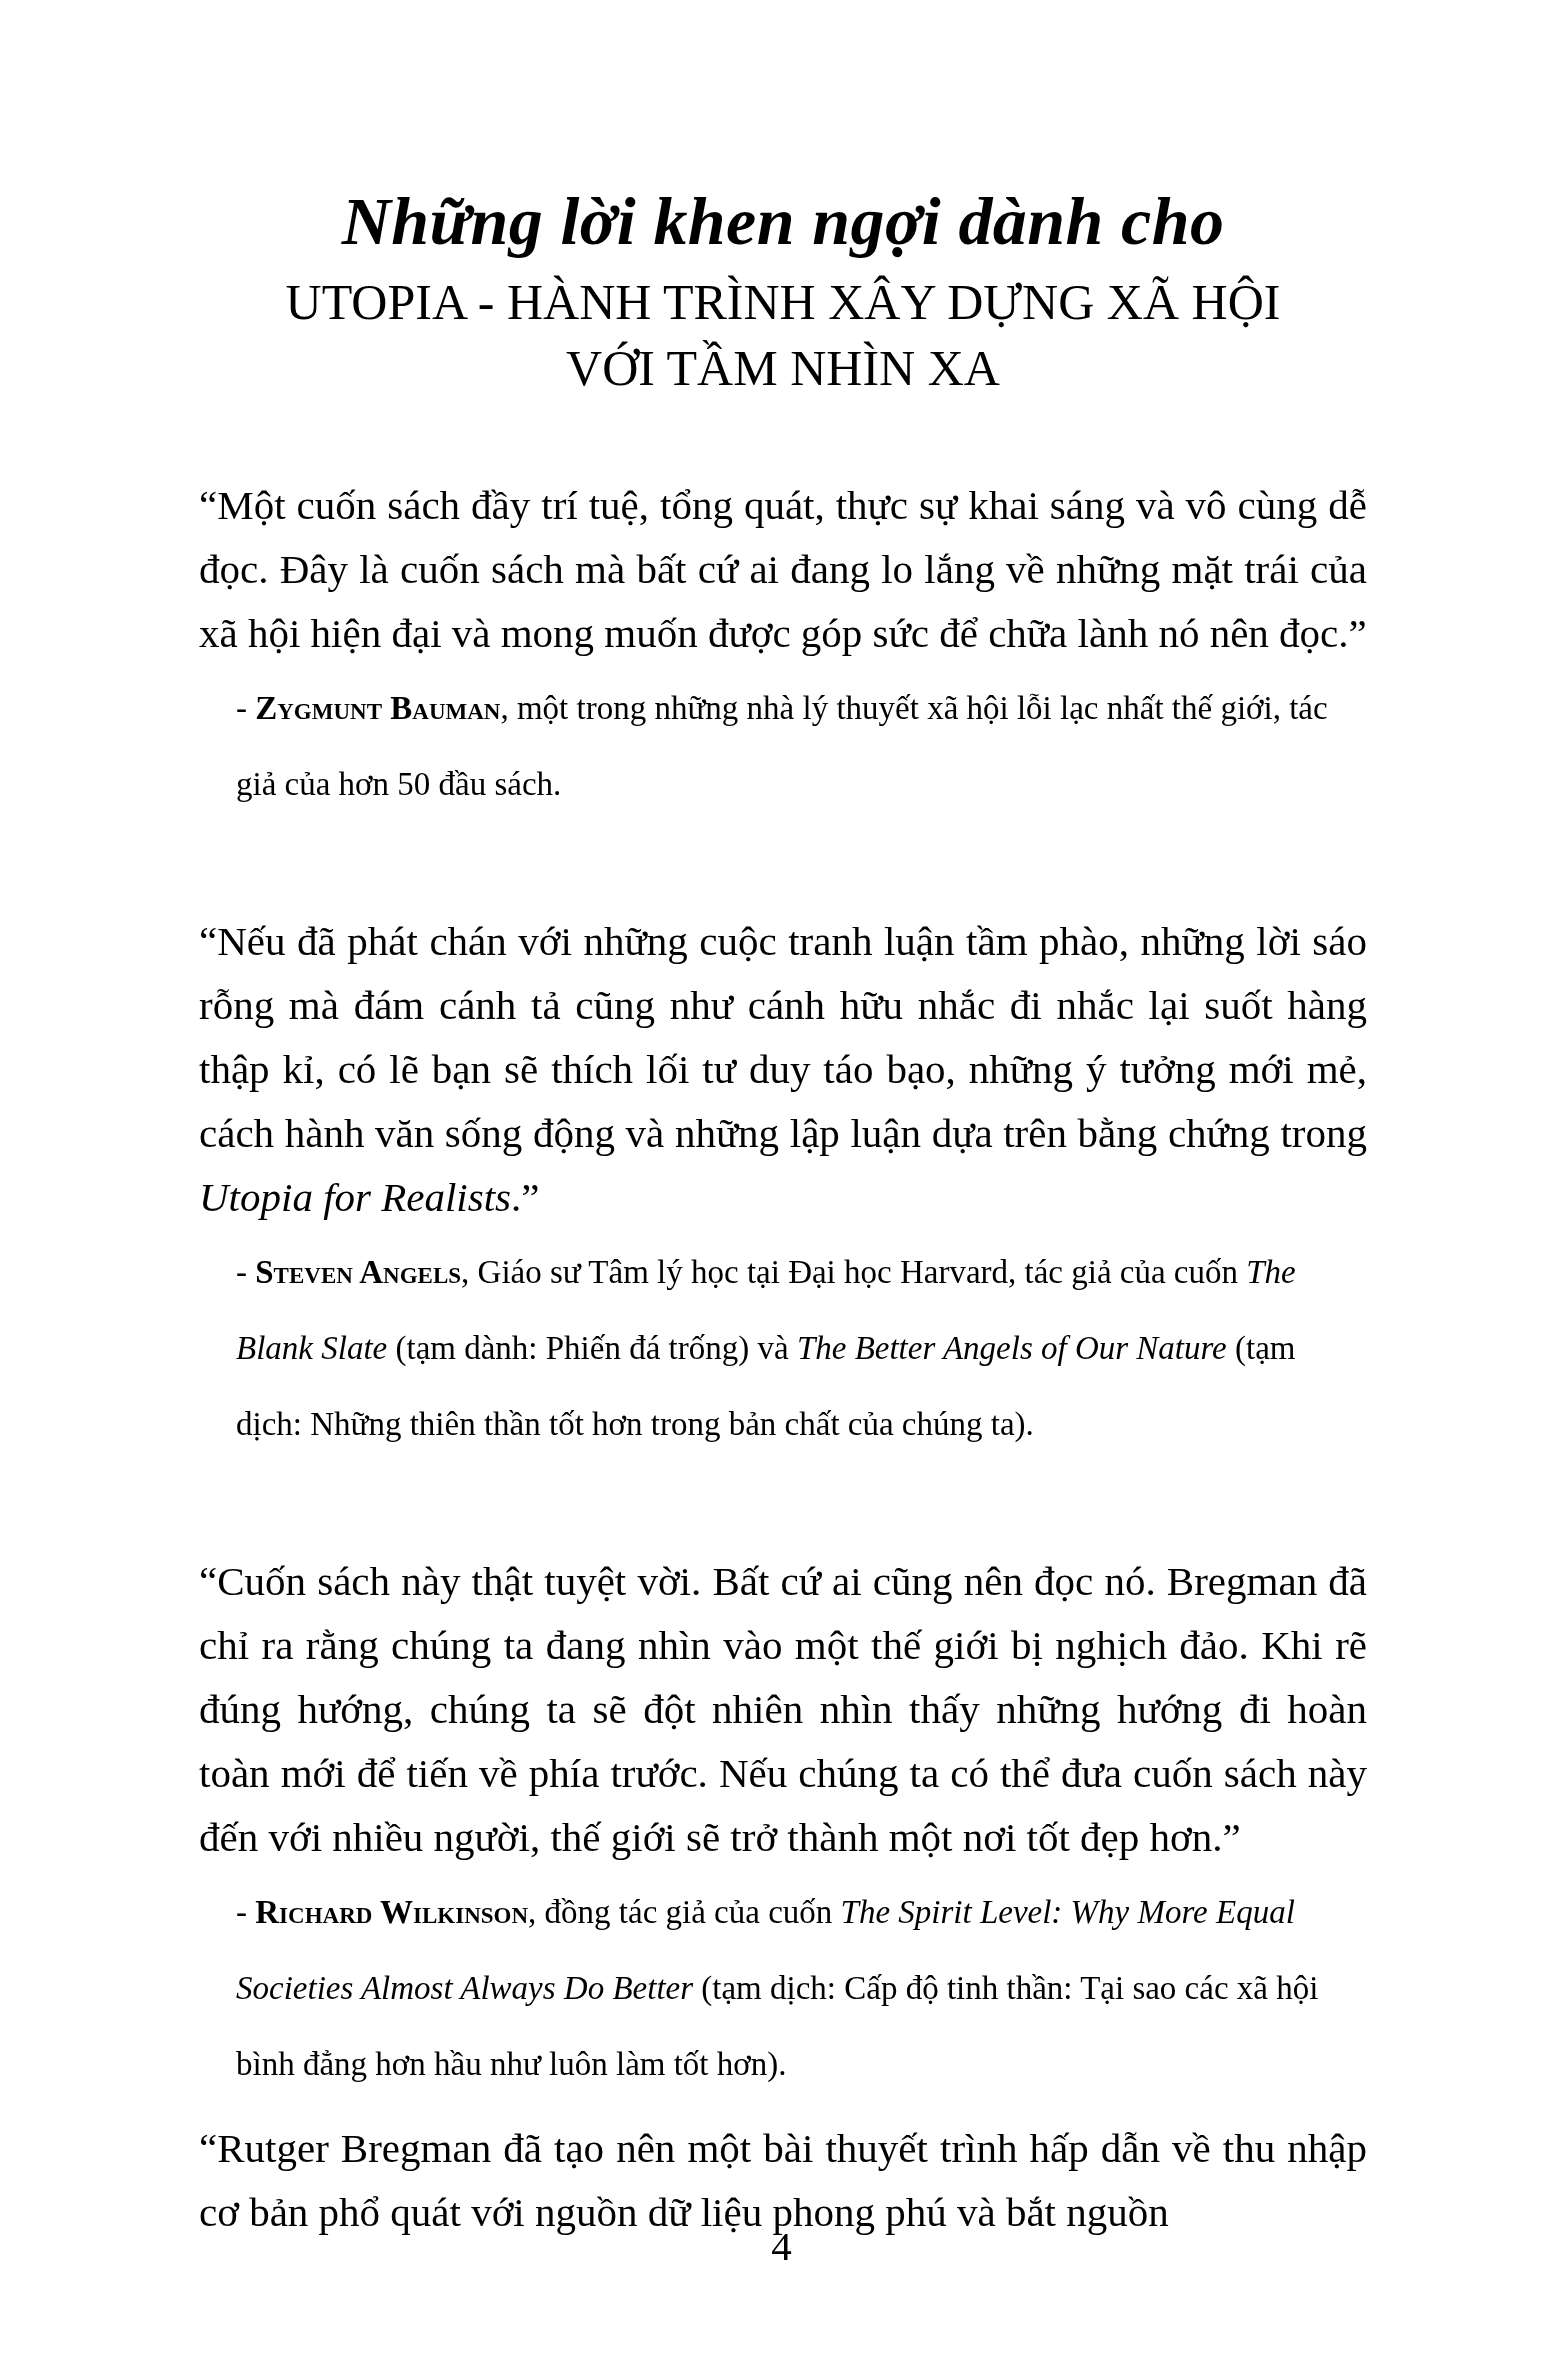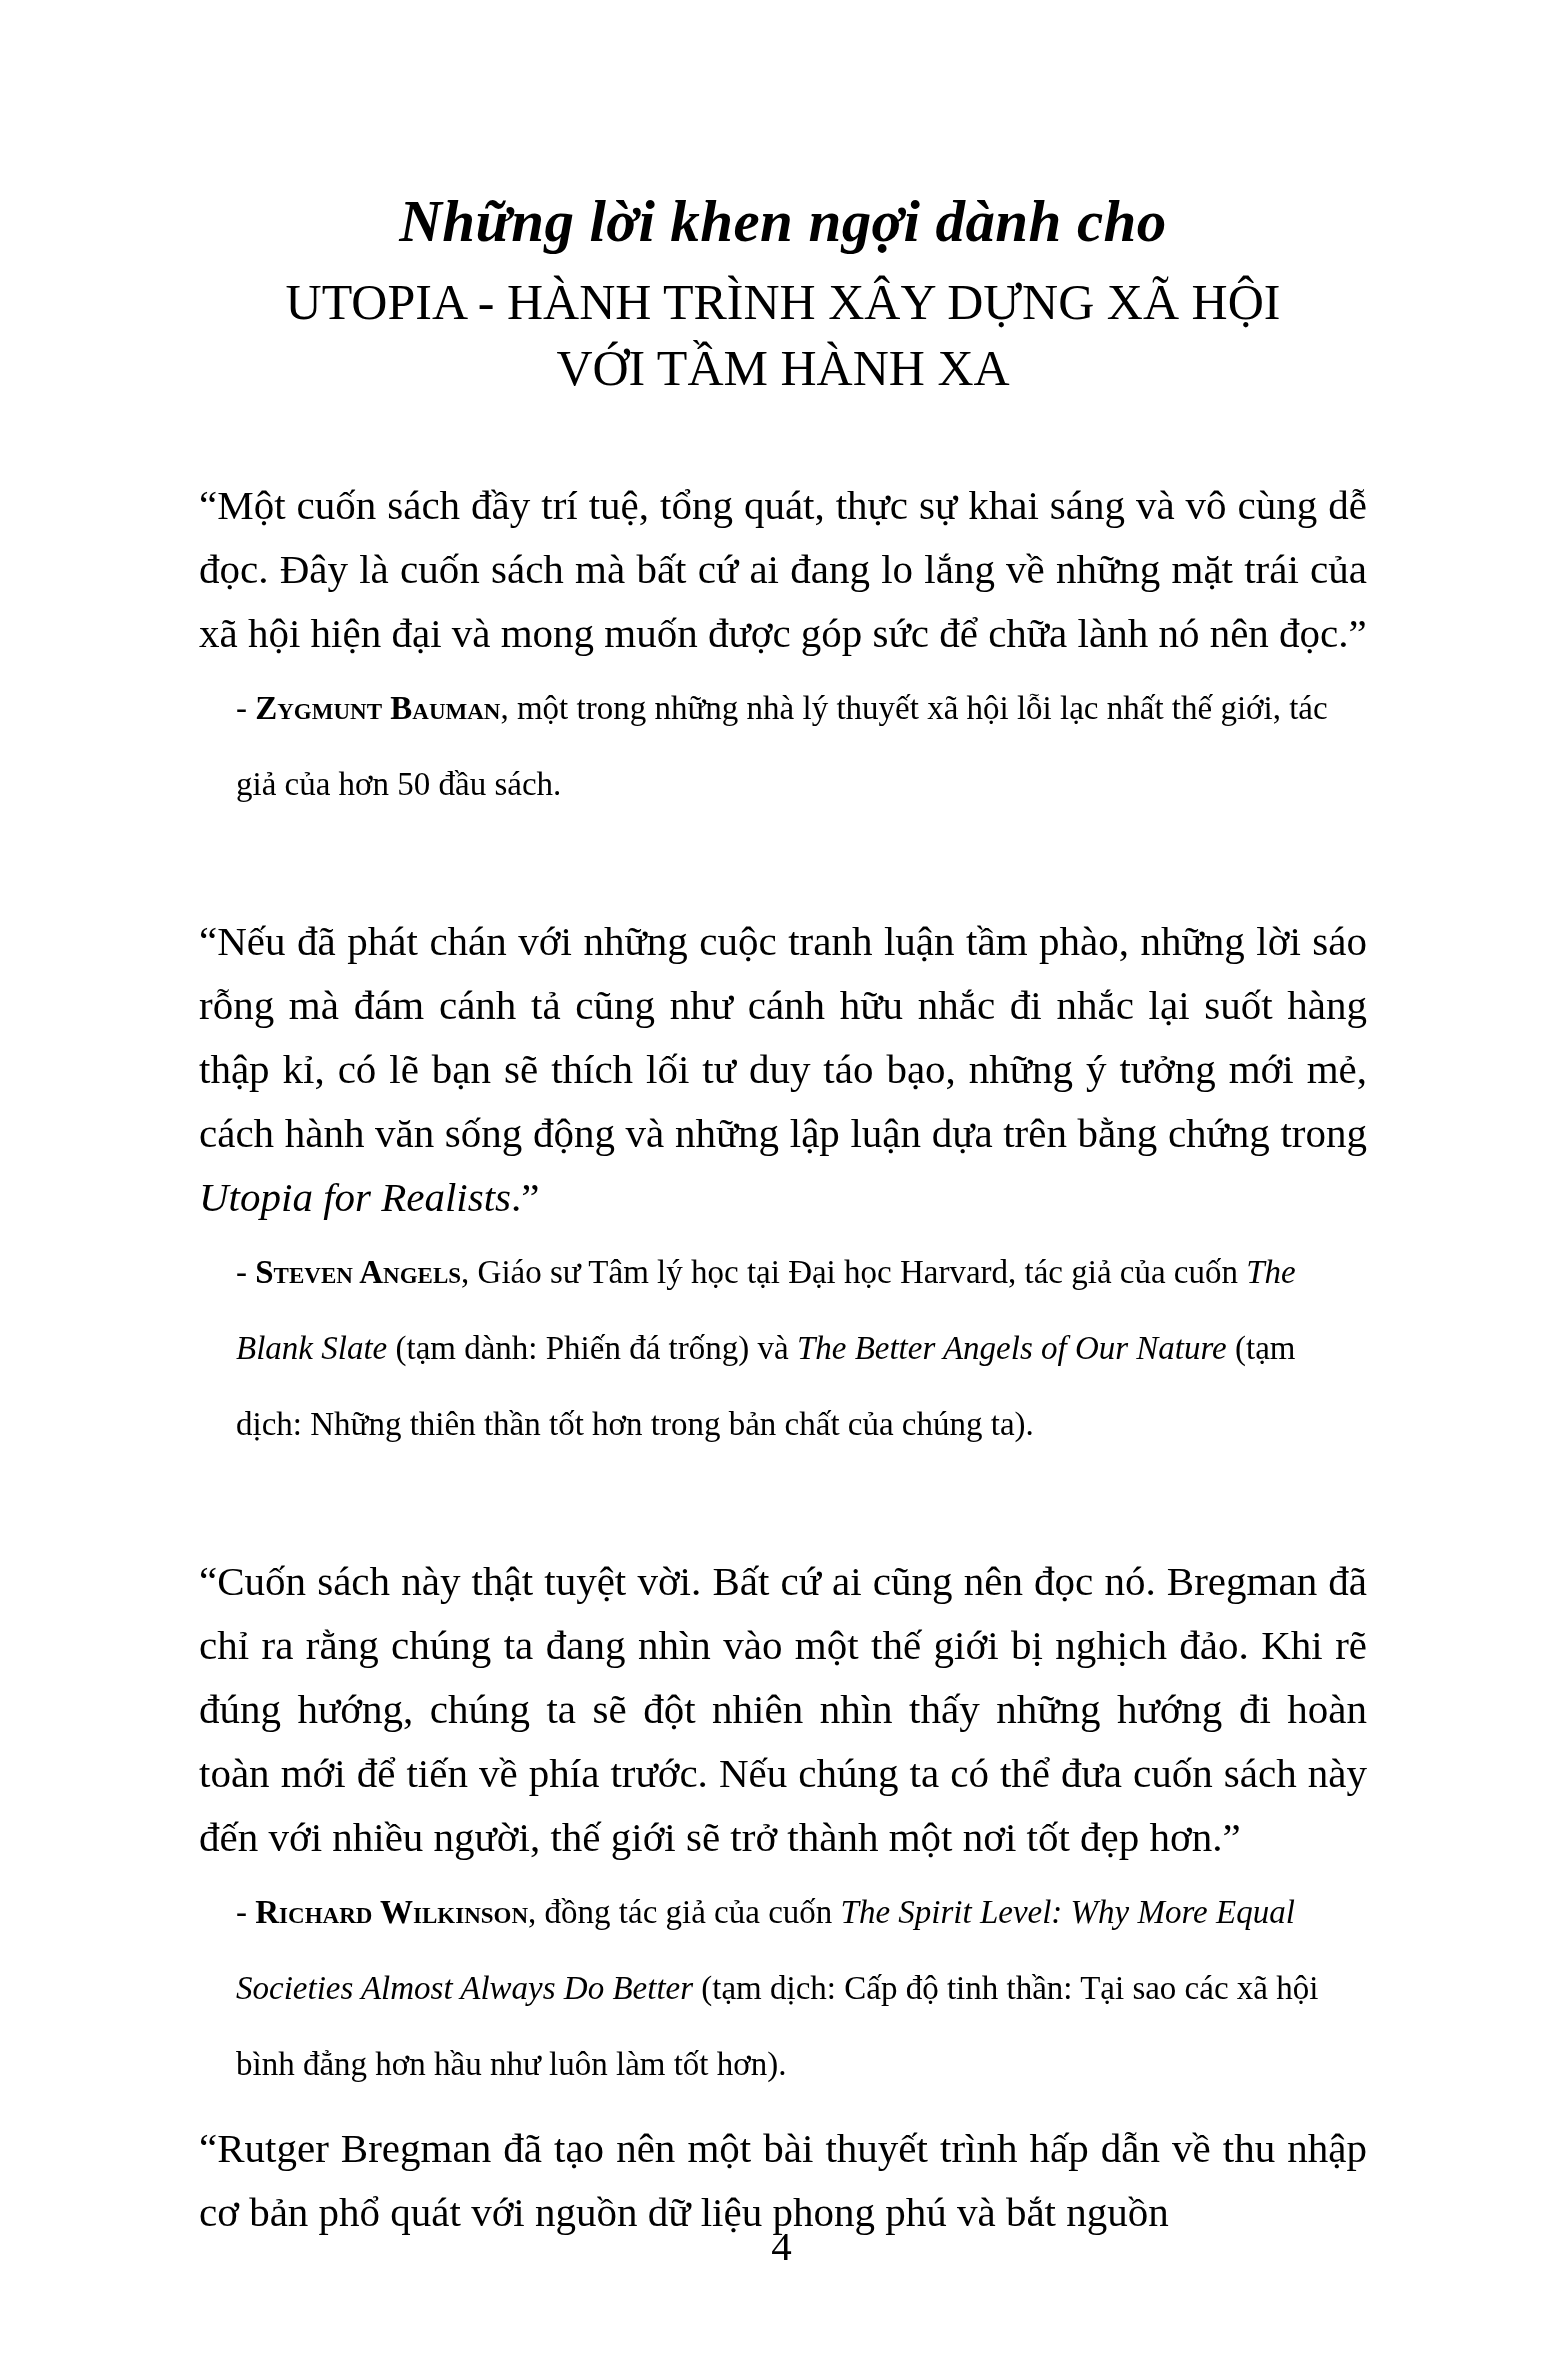--- a/index.html
+++ b/index.html
@@ -16,21 +16,21 @@
   .content {
     position: absolute;
     left: 199px;
     top: 0;
     width: 1168px;
     padding-top: 196px;
   }
   .praise-line {
     font-style: italic;
     font-weight: 700;
-    font-size: 59px;
+    font-size: 68px;
     line-height: 50px;
     text-align: center;
     letter-spacing: 0.4px;
   }
   .book-title {
     margin-top: 22.6px;
     font-weight: 400;
     font-size: 50px;
     line-height: 66px;
     text-align: center;
@@ -70,21 +70,21 @@
 </head>
 <body>
 
 <div class="page">
   <div class="content">
 
     <header>
       <div class="praise-line">Những lời khen ngợi dành cho</div>
       <h1 class="book-title">
         <span class="title-line">UTOPIA - HÀNH TRÌNH XÂY DỰNG XÃ HỘI</span>
-        <span class="title-line">VỚI TẦM HÀNH XA</span>
+        <span class="title-line">VỚI TẦM NHÌN XA</span>
       </h1>
     </header>
 
     <section>
       <p class="quote q1"><span>“Một cuốn sách đầy trí tuệ, tổng quát, thực sự khai sáng và vô cùng dễ đọc. Đây là cuốn sách mà bất cứ ai đang lo lắng về những mặt trái của xã hội hiện đại và mong muốn được góp sức để chữa lành nó nên đọc.”</span></p>
       <p class="attribution"><span>- </span><span class="attr-name">Zygmunt Bauman</span><span>, một trong những nhà lý thuyết xã hội lỗi lạc nhất thế giới, tác giả của hơn 50 đầu sách.</span></p>
     </section>
 
     <section>
       <p class="quote q2"><span>“Nếu đã phát chán với những cuộc tranh luận tầm phào, những lời sáo rỗng mà đám cánh tả cũng như cánh hữu nhắc đi nhắc lại suốt hàng thập kỉ, có lẽ bạn sẽ thích lối tư duy táo bạo, những ý tưởng mới mẻ, cách hành văn sống động và những lập luận dựa trên bằng chứng trong </span><span class="em">Utopia for Realists</span><span>.”</span></p>

